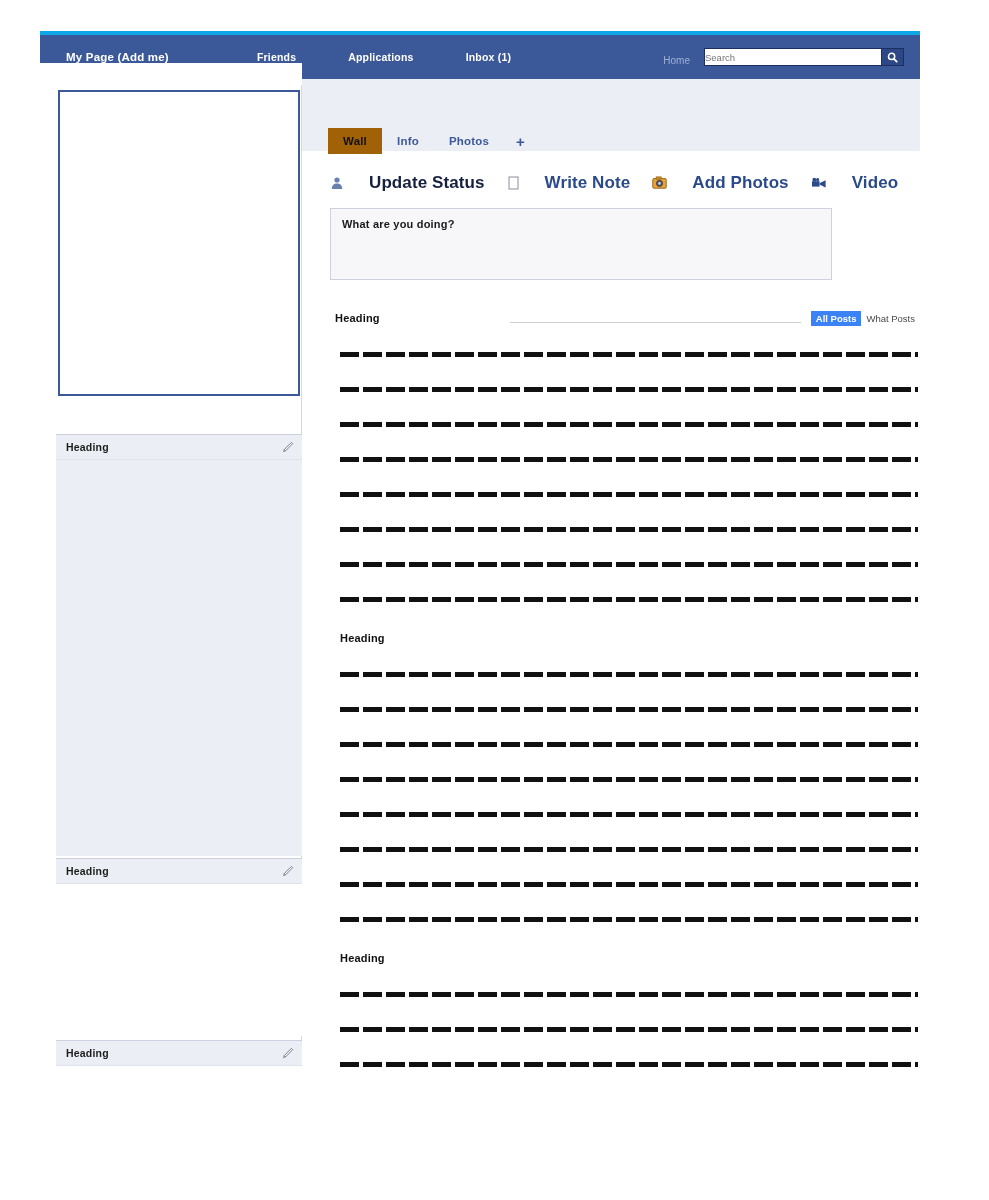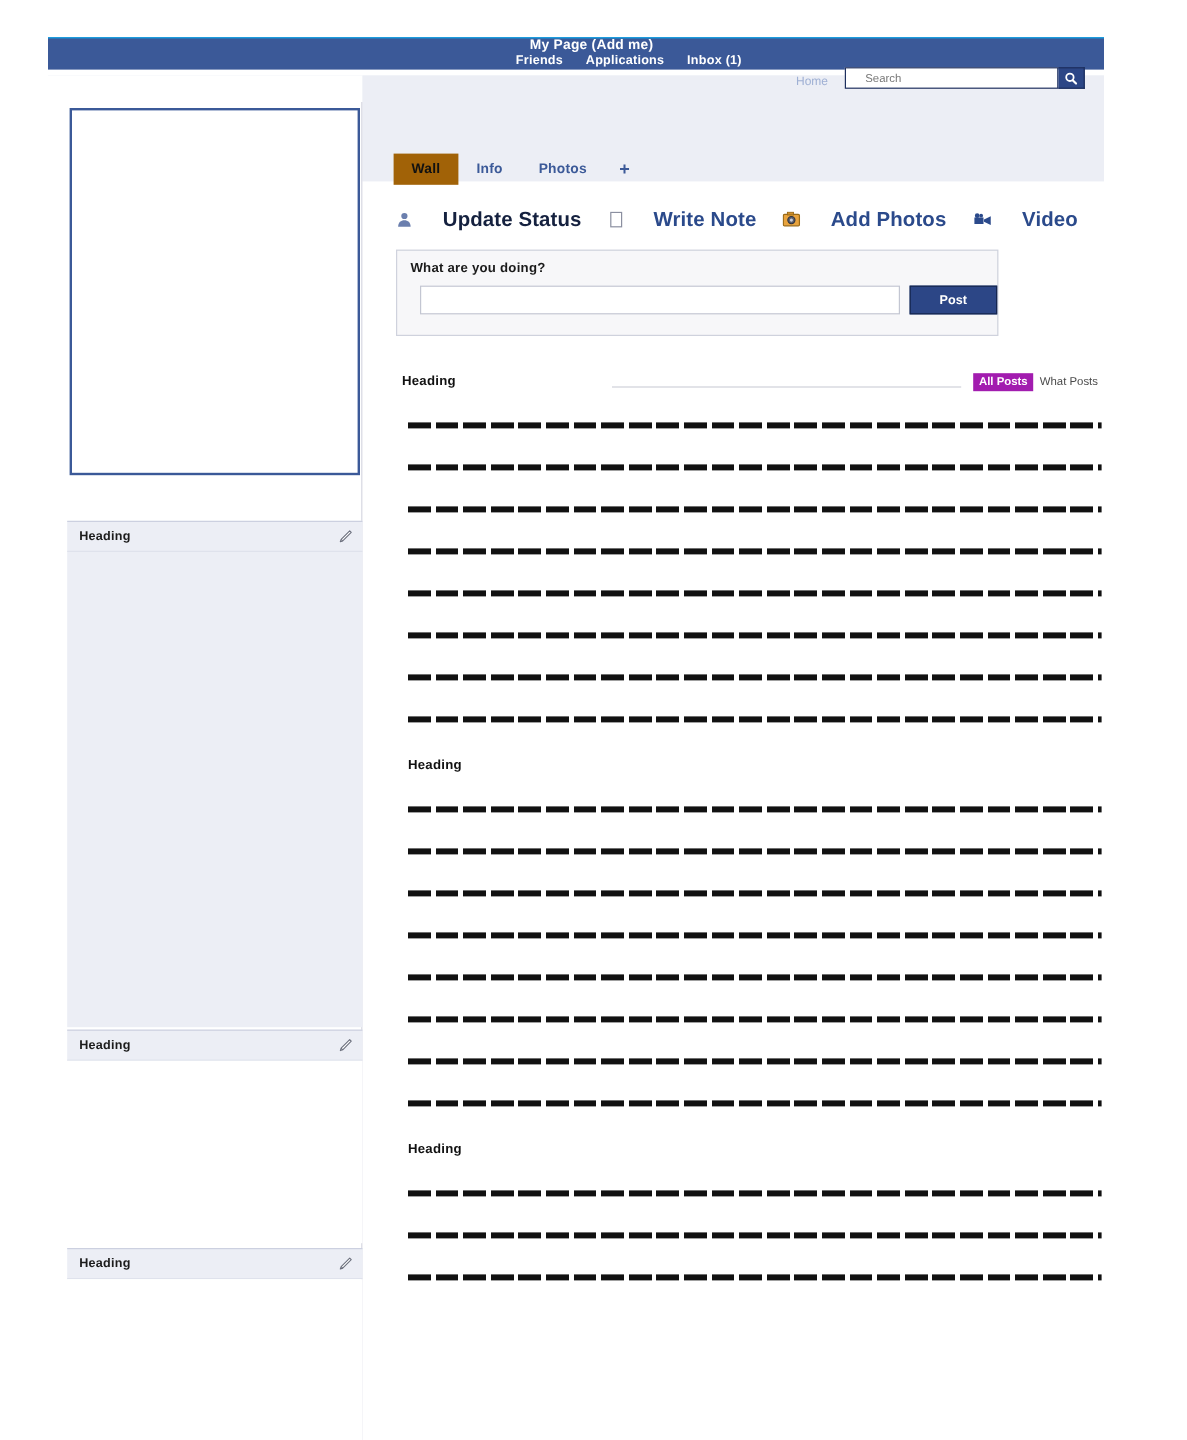--- a/index.html
+++ b/index.html
@@ -23,41 +23,40 @@
     height: 1200px;
     background: #ffffff;
   }
 
   
   .navbar {
     position: absolute;
     left: 40px;
     top: 31px;
     width: 880px;
-    height: 27px;
+    height: 48px;
     background: #3b5998;
-    border-top: 1px solid #0ea5e9;
-    box-sizing: border-box;
-    display: flex;
-    align-items: center;
-    flex-direction: column;
+    border-top: 4px solid #0ea5e9;
+    box-sizing: border-box;
+    display: flex;
+    align-items: center;
   }
   .nav-brand {
     color: #ffffff;
     font-size: 11.5px;
     font-weight: bold;
     margin-left: 26px;
     letter-spacing: 0.2px;
     white-space: nowrap;
   }
   .nav-links {
     display: flex;
     align-items: center;
     margin-left: 88px;
-    gap: 19px;
+    gap: 52px;
   }
   .nav-link {
     color: #ffffff;
     font-size: 10.5px;
     font-weight: bold;
     white-space: nowrap;
     letter-spacing: 0.2px;
   }
   .nav-right {
     display: flex;
@@ -78,21 +77,21 @@
     height: 18px;
   }
   .search-input {
     width: 178px;
     height: 18px;
     border: 1px solid #1d2f5e;
     background: #ffffff;
     font-family: "Liberation Sans", sans-serif;
     font-size: 9.5px;
     color: #555555;
-    padding: 0 16px;
+    padding: 0 0;
     box-sizing: border-box;
     outline: none;
   }
   .search-input::placeholder { color: #777777; }
   .search-btn {
     width: 22px;
     height: 18px;
     background: #2c4686;
     border: 1px solid #1d2f5e;
     border-left: none;
@@ -324,21 +323,21 @@
     top: 4px;
   }
   .filter-opt {
     font-size: 9.5px;
     color: #2b4a8b;
     padding: 2px 5px;
     cursor: pointer;
     white-space: nowrap;
   }
   .filter-opt.selected {
-    background: #a21caf;
+    background: #3b82f6;
     color: #ffffff;
     font-weight: bold;
   }
   .filter-opt.muted { color: #4a4a4a; }
 
   
   .feed {
     position: absolute;
     left: 340px;
     top: 352px;
@@ -475,24 +474,20 @@
         <path d="M9 6 L14.6 3.2 L14.6 10.6 L9 7.8 Z" fill="#2b4a8b"></path>
         <circle cx="3.3" cy="2.7" r="1.9" fill="#2b4a8b"></circle>
         <circle cx="6.6" cy="2.7" r="1.6" fill="#2b4a8b"></circle>
       </svg>
       <span class="action-label">Video</span>
     </div>
   </div>
 
   <div class="composer">
     <div class="composer-prompt">What are you doing?</div>
-    <div class="composer-row">
-      <input class="composer-input" type="text" placeholder="" style="">
-      <button class="post-btn">Post</button>
-    </div>
   </div>
 
   <div class="filter-row">
     <span class="filter-heading">Heading</span>
     <span class="filter-rule"></span>
     <span class="filter-opt selected">All Posts</span>
     <span class="filter-opt muted">What Posts</span>
   </div>
 
   <div class="feed">

